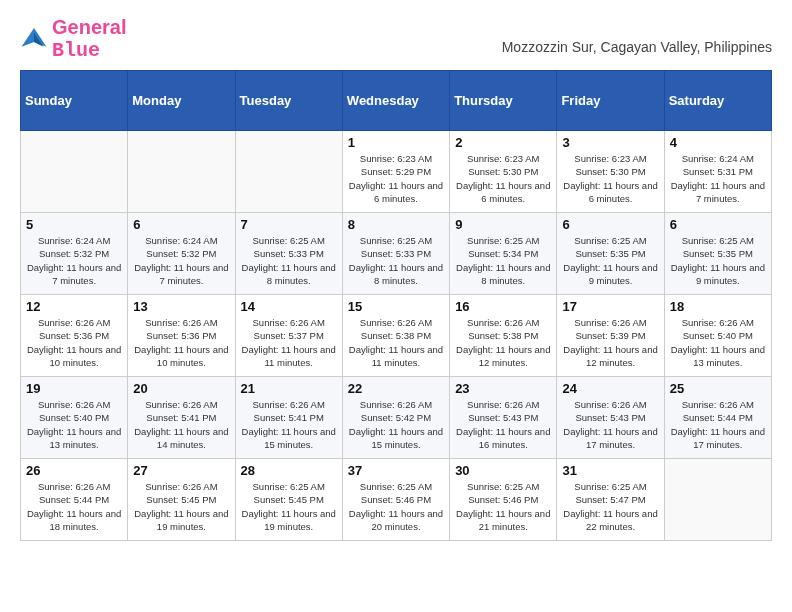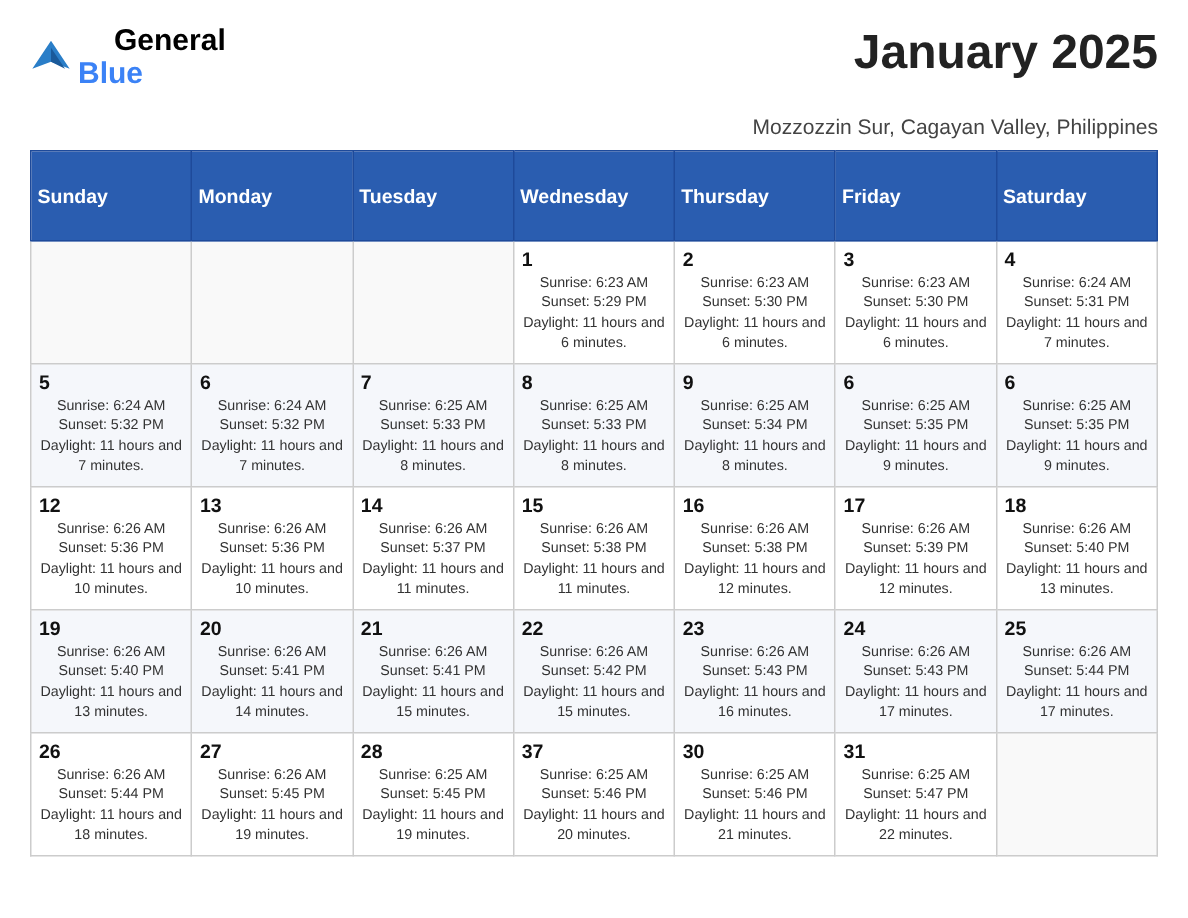--- a/index.html
+++ b/index.html
@@ -23,22 +23,22 @@
     .logo {
       display: flex;
       align-items: center;
       gap: 4px;
     }
     .logo-text {
       font-size: 20px;
       font-weight: bold;
       line-height: 1.1;
     }
-    .logo-general { color: #000000; margin-left: 24px; }
-    .logo-blue { color: #3b82f6; }
+    .logo-general { color: #ec4899; }
+    .logo-blue { color: #ec4899; font-family: Liberation Mono, monospace; }
     .logo-icon {
       width: 28px;
       height: 28px;
     }
     .title-block {
       text-align: right;
     }
     .month-title {
       font-size: 32px;
       font-weight: bold;
@@ -102,21 +102,20 @@
 
         <polygon points="18,4 34,28 18,22 2,28" fill="#2a7ec8"></polygon>
         <polygon points="18,10 30,28 18,22" fill="#1a5a9a"></polygon>
       </svg>
       <div class="logo-text">
         <span class="logo-general">General</span><br>
         <span class="logo-blue">Blue</span>
       </div>
     </div>
     <div class="title-block">
-      <div class="month-title">January 2025</div>
       <div class="subtitle">Mozzozzin Sur, Cagayan Valley, Philippines</div>
     </div>
   </div>
 
   <table>
     <thead>
       <tr>
         <th>Sunday</th>
         <th>Monday</th>
         <th>Tuesday</th>

